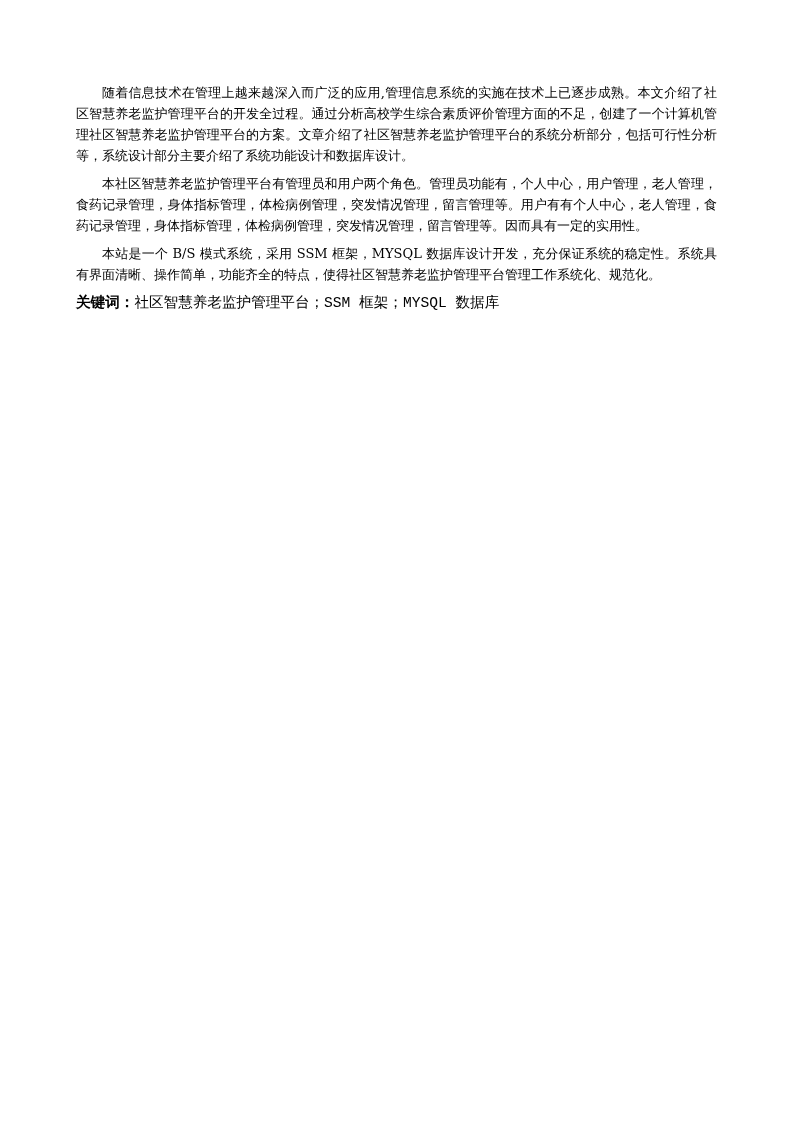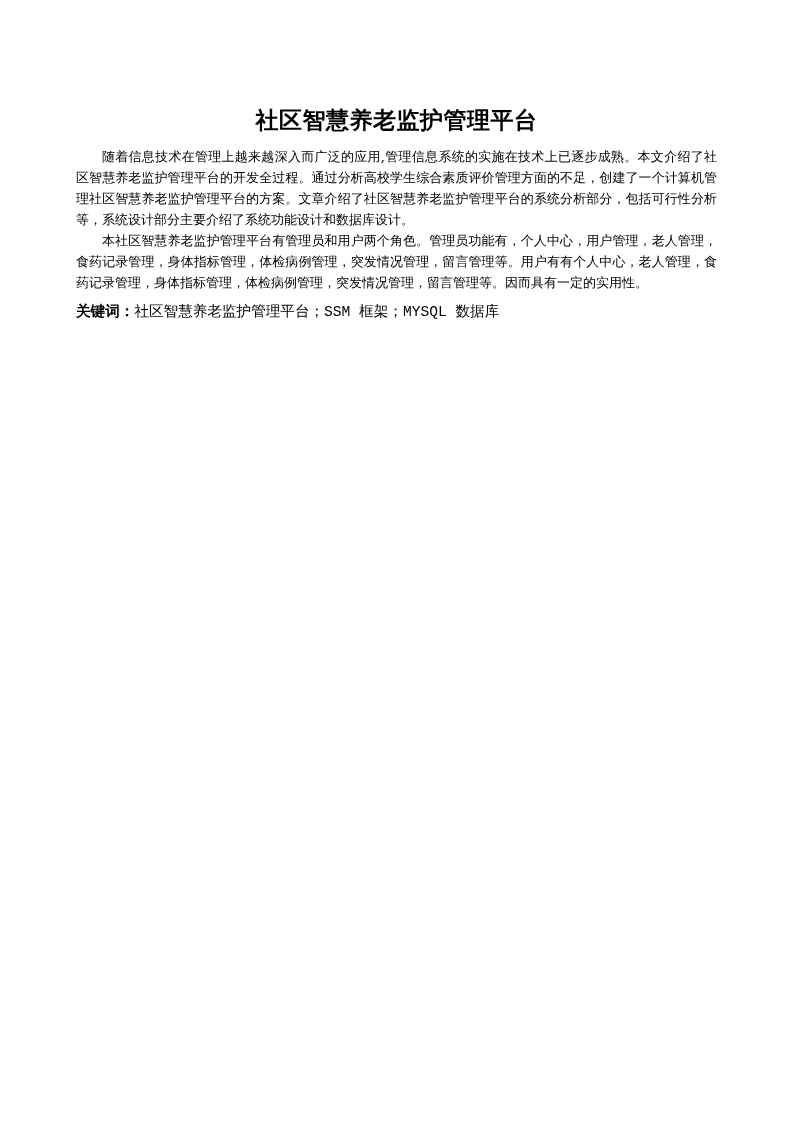--- a/index.html
+++ b/index.html
@@ -43,20 +43,21 @@
     font-family: "DejaVu Serif", serif;
     font-size: 13px;
     line-height: 1.62;
     text-align: justify;
     text-justify: inter-ideograph;
     margin: 0;
     padding: 0;
   }
   .para {
     text-indent: 2em;
+    margin-top: 7px;
   }
   .para:first-of-type {
     margin-top: 10px;
   }
   .keywords-line {
     font-family: Liberation Mono, monospace;
     font-size: 14.6px;
     line-height: 1.62;
     margin-top: 7px;
     text-indent: 0;
@@ -66,25 +67,25 @@
   }
   .content-block {
     margin-top: 4px;
   }
 </style>
 </head>
 <body>
 
 <div class="page">
 
-  <h1 class="doc-title">社区智慧养老监护管理平台</h1>
 
 
   <div class="content-block">
     <p class="body-text para">随着信息技术在管理上越来越深入而广泛的应用,管理信息系统的实施在技术上已逐步成熟。本文介绍了社区智慧养老监护管理平台的开发全过程。通过分析高校学生综合素质评价管理方面的不足，创建了一个计算机管理社区智慧养老监护管理平台的方案。文章介绍了社区智慧养老监护管理平台的系统分析部分，包括可行性分析等，系统设计部分主要介绍了系统功能设计和数据库设计。</p>
     <p class="body-text para">本社区智慧养老监护管理平台有管理员和用户两个角色。管理员功能有，个人中心，用户管理，老人管理，食药记录管理，身体指标管理，体检病例管理，突发情况管理，留言管理等。用户有有个人中心，老人管理，食药记录管理，身体指标管理，体检病例管理，突发情况管理，留言管理等。因而具有一定的实用性。</p>
+    <p class="body-text para">本站是一个 B/S 模式系统，采用 SSM 框架，MYSQL 数据库设计开发，充分保证系统的稳定性。系统具有界面清晰、操作简单，功能齐全的特点，使得社区智慧养老监护管理平台管理工作系统化、规范化。</p>
 
     <p class="body-text keywords-line">
       <span class="kw-label">关键词：</span><span>社区智慧养老监护管理平台；SSM 框架；MYSQL 数据库</span>
     </p>
   </div>
 
 </div>
 
 </body></html>

